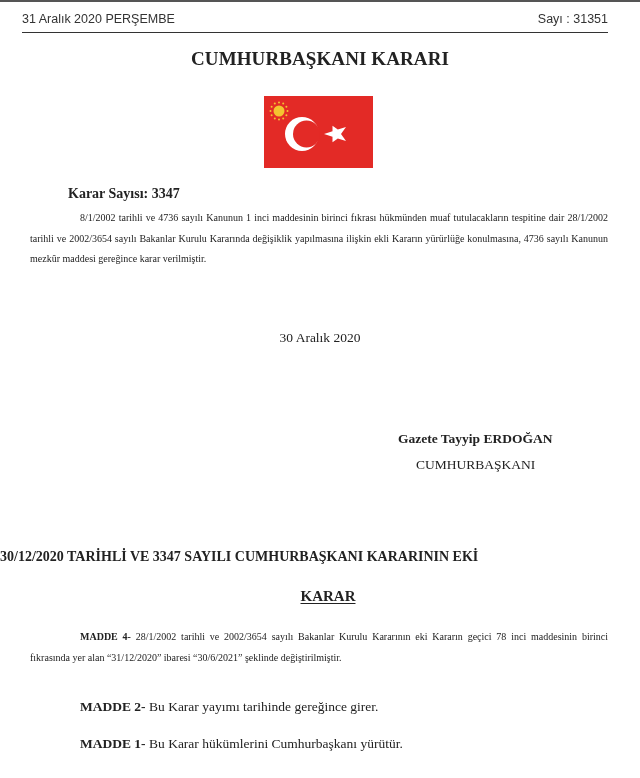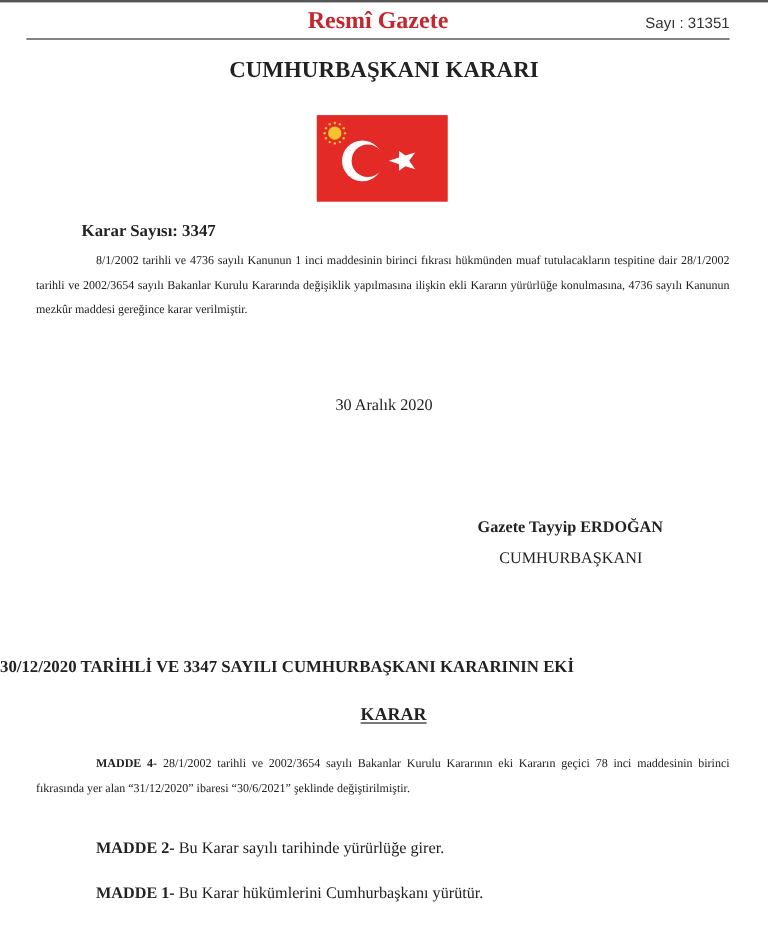--- a/index.html
+++ b/index.html
@@ -63,21 +63,21 @@
     position:absolute; left:80px; font-size:13.5px;
   }
   .m2 { top:697px; }
   .m3 { top:734px; }
   b.lbl { font-weight:bold; }
 </style>
 </head>
 <body>
 
 <div class="header">
-  <div class="hdr-center">Resmî Gazete</div>
+  <span class="hdr-left">31 Aralık 2020 PERŞEMBE</span>
   <span class="hdr-right">Sayı : 31351</span>
 </div>
 
 <div class="main-title">CUMHURBAŞKANI KARARI</div>
 
 <div class="flag">
   <svg width="109" height="72" viewBox="0 0 109 72">
     <rect width="109" height="72" fill="#e32a26"></rect>
     <g transform="translate(15,15)">
       <circle r="5.5" fill="#f4c430"></circle>
@@ -114,15 +114,15 @@
 <div class="sig-title">CUMHURBAŞKANI</div>
 
 <div class="annex-title">30/12/2020 TARİHLİ VE 3347 SAYILI CUMHURBAŞKANI KARARININ EKİ</div>
 
 <div class="karar-head">
   <span>KARAR</span>
 </div>
 
 <p class="para m1" style="margin:0;"><b class="lbl">MADDE 4-</b><span> 28/1/2002 tarihli ve 2002/3654 sayılı Bakanlar Kurulu Kararının eki Kararın geçici 78 inci maddesinin birinci fıkrasında yer alan “31/12/2020” ibaresi “30/6/2021” şeklinde değiştirilmiştir.</span></p>
 
-<div class="madde m2"><b class="lbl">MADDE 2-</b><span> Bu Karar sayılı tarihinde yürürlüğe girer.</span></div>
+<div class="madde m2"><b class="lbl">MADDE 2-</b><span> Bu Karar yayımı tarihinde gereğince girer.</span></div>
 
 <div class="madde m3"><b class="lbl">MADDE 1-</b><span> Bu Karar hükümlerini Cumhurbaşkanı yürütür.</span></div>
 
 </body></html>

